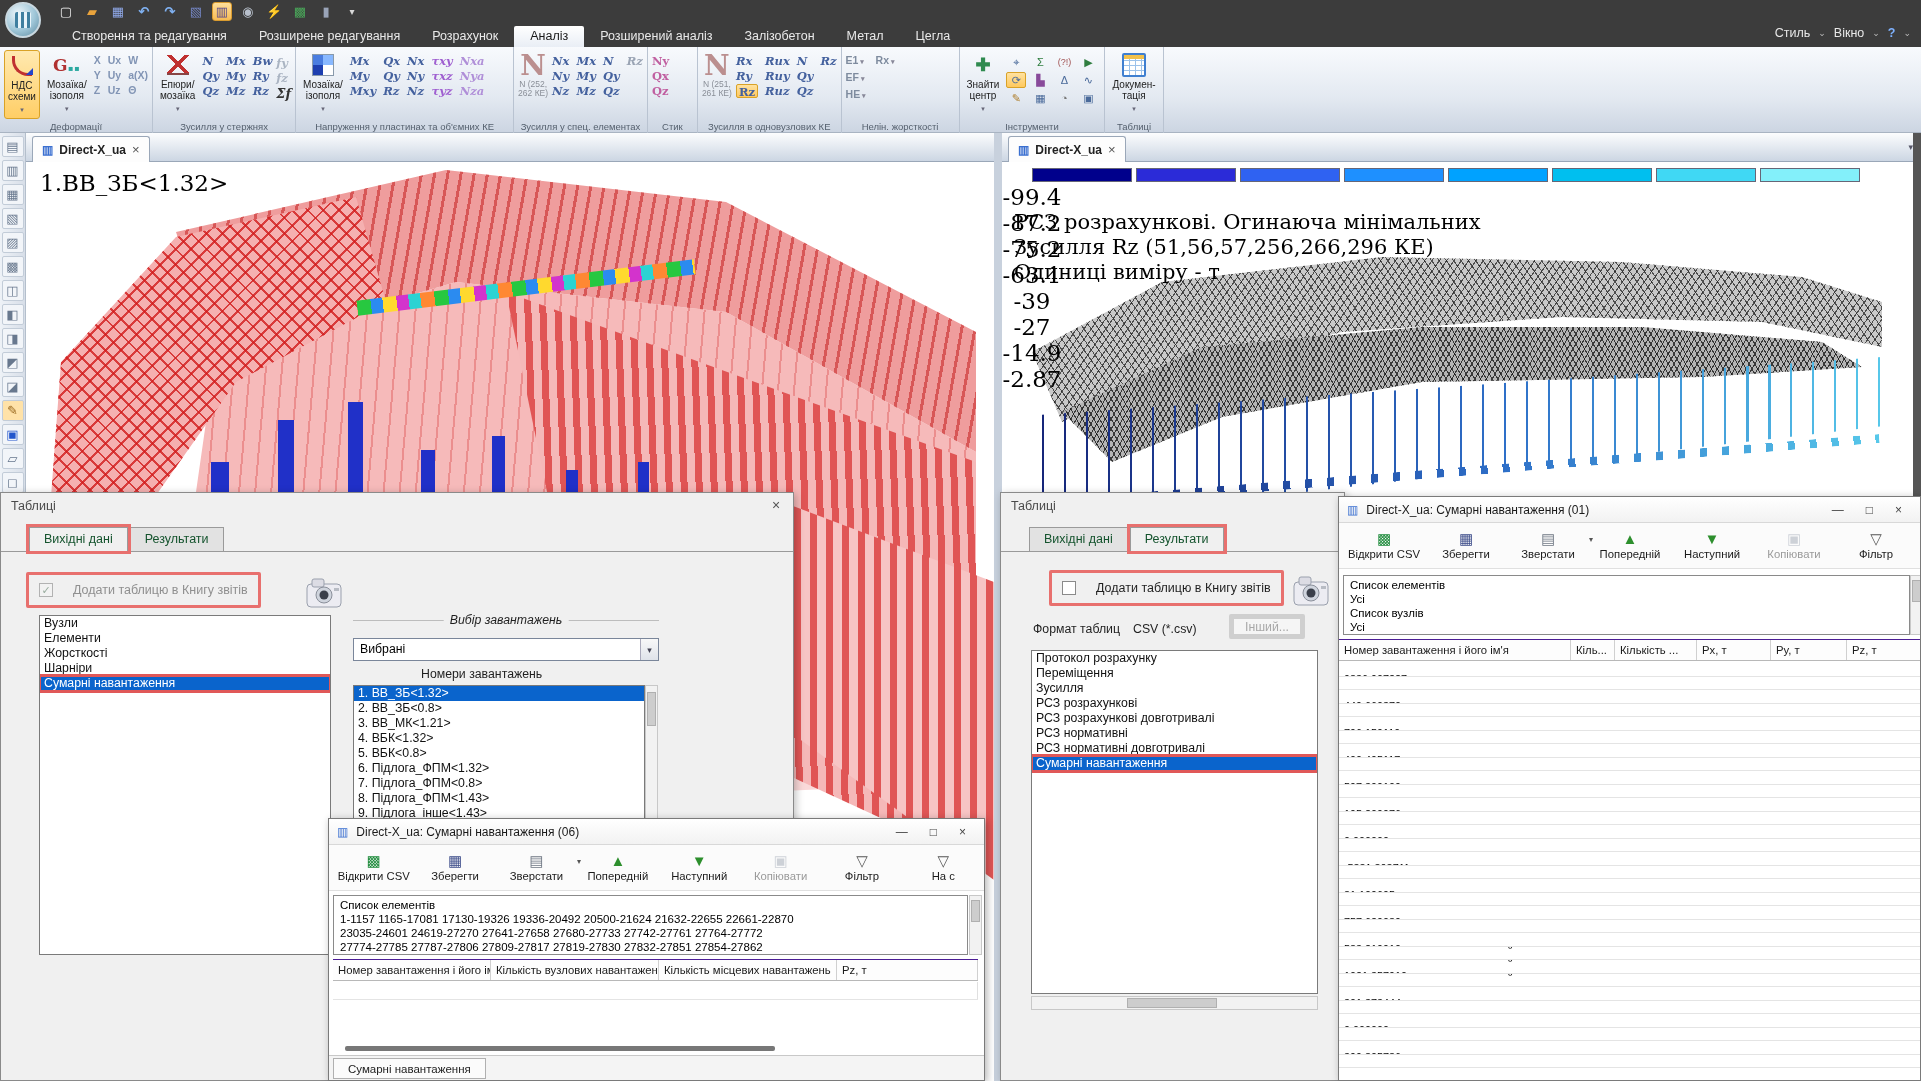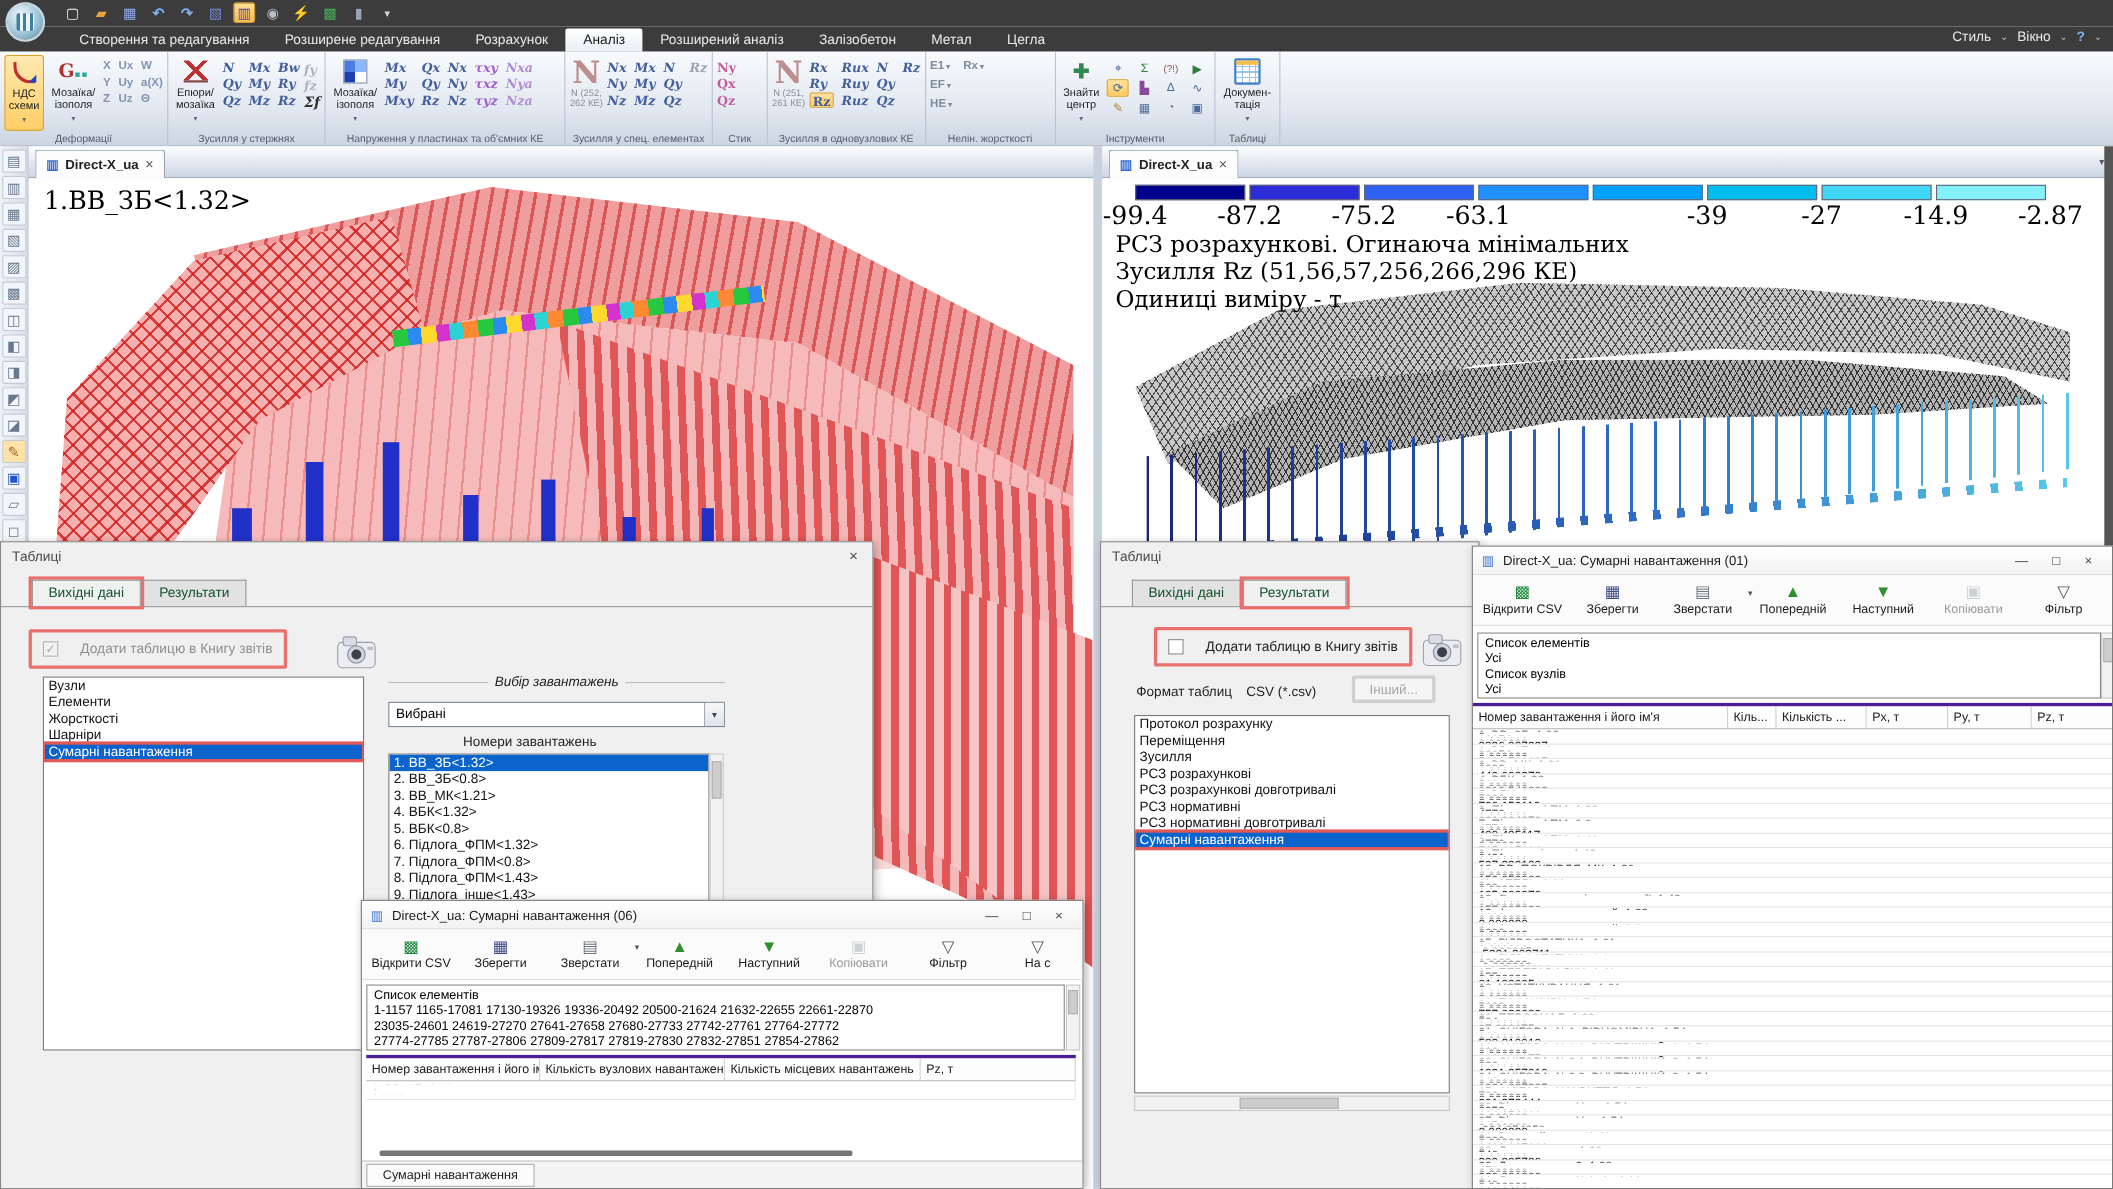--- a/index.html
+++ b/index.html
@@ -132,21 +132,21 @@
      background-image:repeating-linear-gradient(45deg,rgba(210,30,30,.8) 0 2px,transparent 2px 11px),
                       repeating-linear-gradient(-45deg,rgba(210,30,30,.8) 0 2px,transparent 2px 11px); }
   .sl-mosaic { position:absolute; left:330px; top:118px; width:340px; height:15px; transform:rotate(-7deg);
      background:repeating-linear-gradient(90deg,#27c840 0 14px,#2b8bf0 14px 26px,#ffd92e 26px 40px,#d333cc 40px 52px,#2bd3d3 52px 64px,#ff8833 64px 78px); }
   .sl-col { position:absolute; background:#2030c8; }
   .sl-base { position:absolute; background:#2ecc40; }
 
   
   .scalebar { position:absolute; left:30px; top:6px; display:flex; gap:4px; z-index:4; }
   .seg { width:100px; height:14px; border:1px solid #667; }
-  .slabels { position:absolute; left:-22px; top:22px; display:flex; z-index:4; }
+  .slabels { position:absolute; left:-22px; top:22px; display:flex; z-index:4;flex-direction:column; }
   .slab { width:104px; text-align:center; font:23px "DejaVu Serif",serif; color:#000; }
   .captions { position:absolute; left:12px; top:48px; z-index:4; }
   .capline { font:21px "DejaVu Serif",serif; color:#000; line-height:25px; white-space:nowrap; }
   .sr-tube { position:absolute; left:0; top:0; width:911px; height:919px;
      clip-path:polygon(30px 190px,160px 120px,380px 95px,620px 100px,800px 115px,880px 140px,880px 185px,760px 160px,560px 155px,340px 170px,150px 215px,60px 260px);
      background:#c9c9c9;
      background-image:repeating-linear-gradient(55deg,rgba(35,35,35,.75) 0 1px,transparent 1px 6px),
                       repeating-linear-gradient(-55deg,rgba(35,35,35,.75) 0 1px,transparent 1px 6px); }
   .sr-tube2 { position:absolute; left:0; top:0; width:911px; height:919px;
      clip-path:polygon(60px 250px,200px 185px,420px 165px,640px 165px,820px 180px,860px 205px,700px 215px,420px 220px,220px 255px,110px 300px);
@@ -202,21 +202,21 @@
   .fsline { position:absolute; border-top:1px solid #bdbdbd; }
   .fslabel { position:absolute; transform:translateX(-50%); background:#f0f0f0; padding:0 6px; font-size:12.3px; color:#1f1f1f; top:-8px; white-space:nowrap; }
   .combo { position:absolute; background:#fff; border:1px solid #7a869a; font-size:12.3px; padding:3px 6px; }
   .combo::after { content:"▾"; position:absolute; right:0; top:0; bottom:0; width:17px; display:flex; align-items:center; justify-content:center;
                   background:linear-gradient(#f8f8f8,#dfe3ea); border-left:1px solid #aab; font-size:9px; color:#445; }
   .plainlabel { position:absolute; font-size:12.3px; color:#1f1f1f; white-space:nowrap; }
   .vscroll { position:absolute; width:13px; background:#f2f2f2; border:1px solid #c8c8c8; }
   .vthumb { position:absolute; left:1px; right:1px; background:#cdcdcd; border:1px solid #b0b0b0; }
   .hscroll { position:absolute; height:14px; background:#f2f2f2; border:1px solid #c8c8c8; }
   .hthumb2 { position:absolute; top:1px; bottom:1px; background:#cdcdcd; border:1px solid #b0b0b0; }
-  .btn { position:absolute; background:linear-gradient(#fbfbfb,#e9e9e9); border:3px solid #c2410c; border-radius:2px;
+  .btn { position:absolute; background:linear-gradient(#fbfbfb,#e9e9e9); border:5px solid #c2410c; border-radius:2px;
          font-size:12.3px; color:#333; display:flex; align-items:center; justify-content:center; }
   .btn.disabled { background:#f5f5f5; border-color:#cfcfcf; color:#a8a8a8; }
   .camera { position:absolute; }
 
   
   .twin { position:absolute; background:#fff; border:1px solid #7a7a7a; box-shadow:2px 2px 8px rgba(0,0,0,.3); z-index:20; overflow:hidden; }
   .twin-title { height:26px; background:linear-gradient(#ffffff,#f2f2f2); border-bottom:1px solid #d8d8d8;
                 display:flex; align-items:center; gap:8px; padding:0 8px; font-size:12px; color:#1a1a1a; }
   .twin-title .dico { color:#3a6fd0; }
   .twin-ctrl { margin-left:auto; display:flex; gap:22px; padding-right:10px; color:#444; font-size:12px; }
@@ -230,21 +230,21 @@
   .tbi-dd::before { content:"▾"; }
   .ic-csv { color:#1c8a3a; } .ic-csv::before{content:"▩";}
   .ic-save { color:#3a4a88; } .ic-save::before{content:"▦";}
   .ic-print { color:#707884; } .ic-print::before{content:"▤";}
   .ic-up { color:#2d8f2d; } .ic-up::before{content:"▲";}
   .ic-down { color:#2d8f2d; } .ic-down::before{content:"▼";}
   .ic-copy { color:#8a94a4; } .ic-copy::before{content:"▣";}
   .ic-filter { color:#555; } .ic-filter::before{content:"▽";}
   .infobox { position:absolute; background:#fff; border:1px solid #8a8a8a; font-size:11.5px; color:#000; padding:2px 6px; overflow:hidden; }
   .infoline { line-height:14px; white-space:nowrap; }
-  .thead { position:absolute; display:grid; border-bottom:1px solid #b8b8b8; border-top:3px solid #4c1d95; background:#fdfdfd; }
+  .thead { position:absolute; display:grid; border-bottom:1px solid #b8b8b8; border-top:1px solid #4c1d95; background:#fdfdfd; }
   .hc { font-size:11.3px; color:#1a1a1a; padding:4px 0 4px 5px; border-right:1px solid #d0d0d0; white-space:nowrap; overflow:hidden; }
   .w06-grid { grid-template-columns:158px 168px 178px 141px; }
   .w01-grid { grid-template-columns:232px 44px 82px 74px 76px 75px; }
   .trows { position:absolute; overflow:hidden; }
   .t-row { display:grid; border-bottom:1px solid #e4e4e4; }
   .t-row .c { font-size:10.8px; color:#000; padding-left:5px; border-right:1px solid #e0e0e0; white-space:nowrap; overflow:hidden; }
   .w01-rows .t-row { height:13.5px; } .w01-rows .c { line-height:13.5px; }
   .w06-rows .t-row { height:18px; } .w06-rows .c { line-height:18px; }
   .statusbar { position:absolute; left:0; right:0; bottom:0; height:25px; background:#f4f4f4; border-top:1px solid #c8c8c8; }
   .statustab { position:absolute; left:4px; top:2px; height:21px; padding:0 14px; background:#fbfbfb; border:1px solid #b0b0b0;

